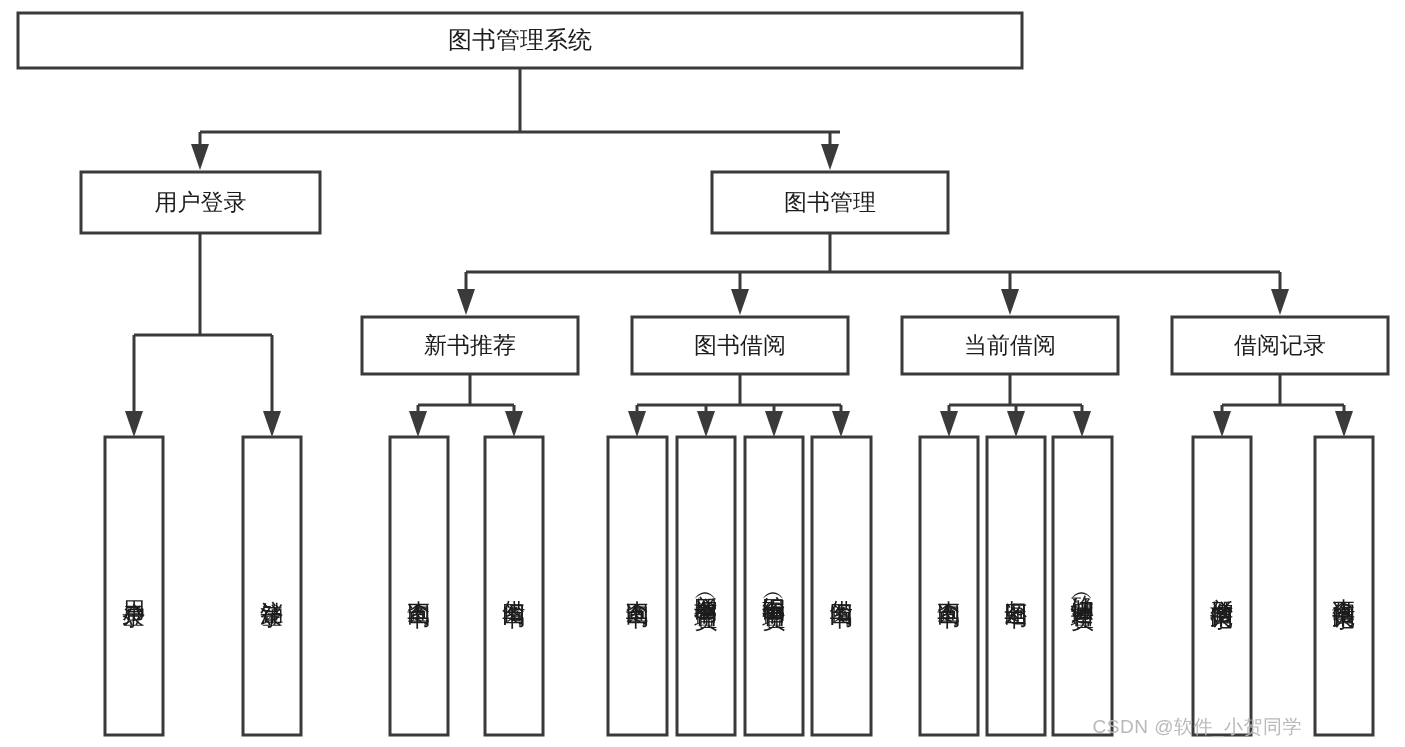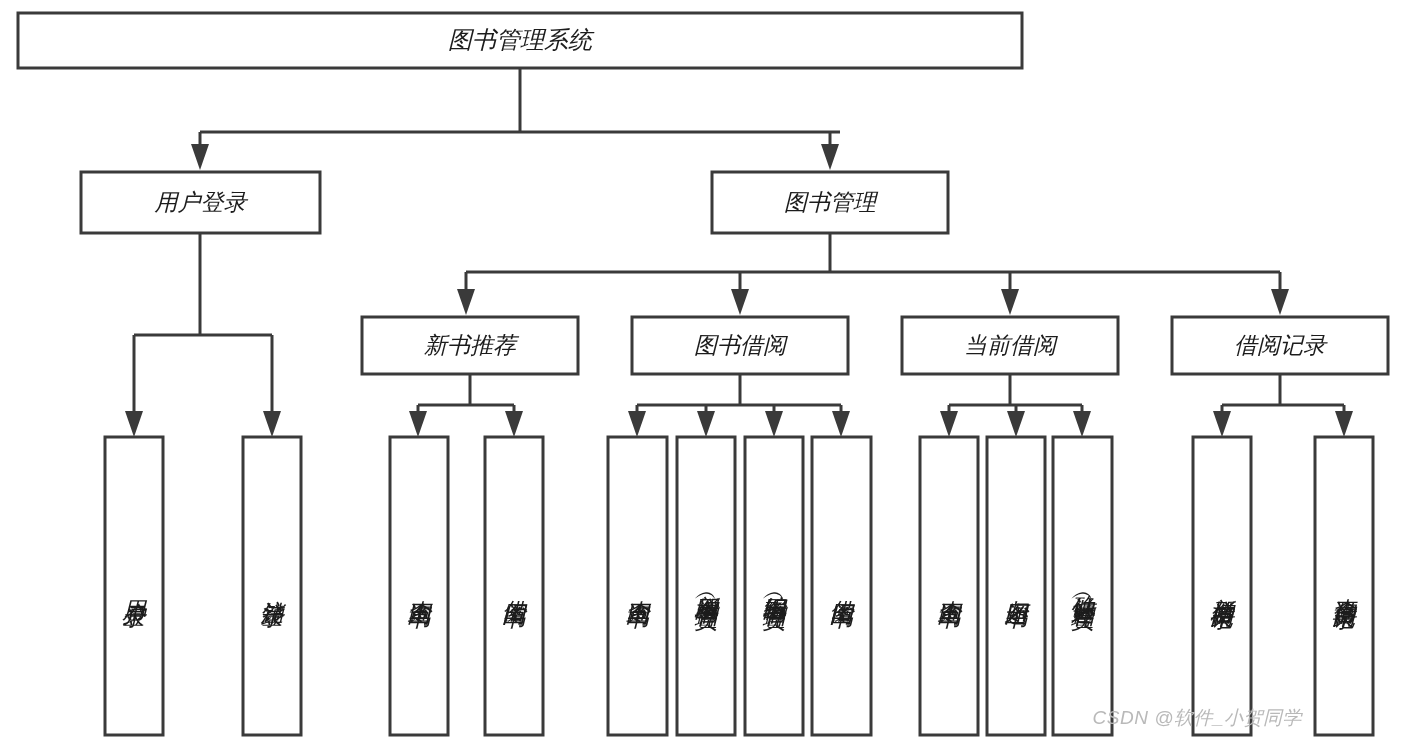--- a/index.html
+++ b/index.html
@@ -12,21 +12,20 @@
     width: 1405px;
     height: 747px;
     font-family: "Liberation Sans", "DejaVu Sans", sans-serif;
     overflow: hidden;
     position: relative;
   }
   #diagram-root {
     position: relative;
     width: 1310px;
     height: 747px;
-    font-style: italic;
   }
   svg.diagram-canvas {
     position: absolute;
     left: 0;
     top: 0;
     width: 1405px;
     height: 747px;
     display: block;
   }
   .node-box {
@@ -66,21 +65,21 @@
     line-height: 1.06;
     color: #1c1c1c;
     letter-spacing: 2px;
     text-align: center;
     white-space: nowrap;
     pointer-events: none;
   }
   .watermark {
     position: absolute;
     right: 8px;
-    bottom: 16px;
+    bottom: 7px;
     font-family: "Liberation Sans", "DejaVu Sans", sans-serif;
     font-size: 19px;
     color: #b9b9b9;
     letter-spacing: 0.5px;
     white-space: nowrap;
     user-select: none;
   }
 </style>
 </head>
 <body>

